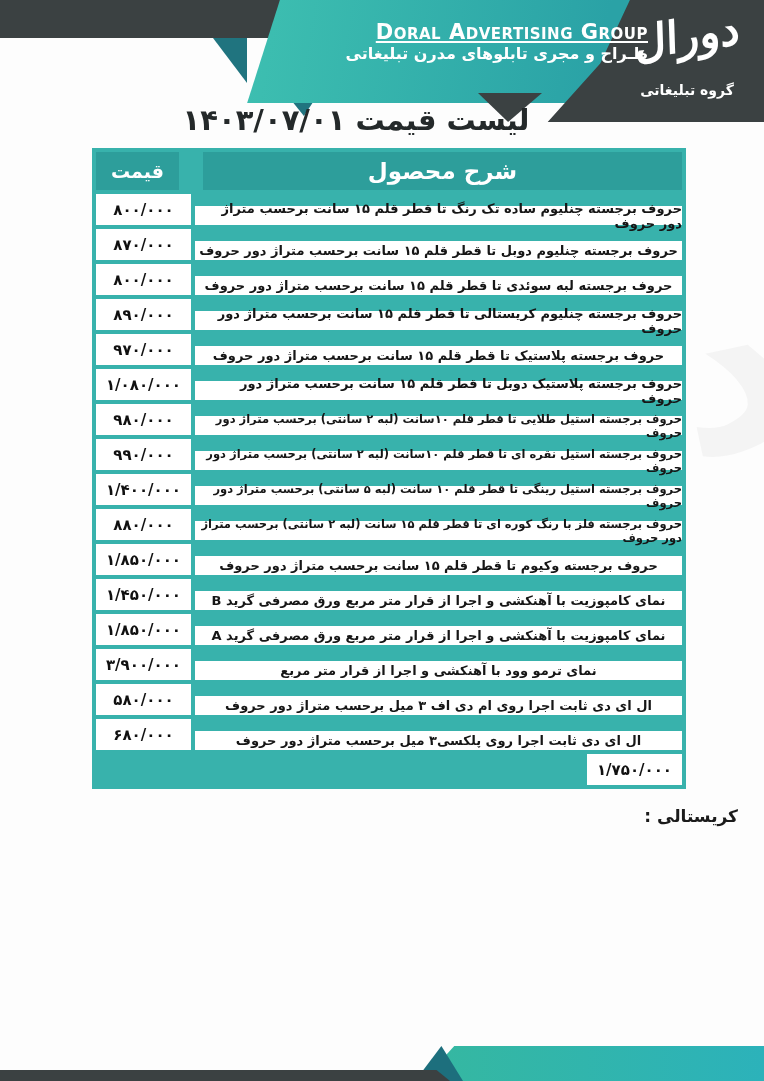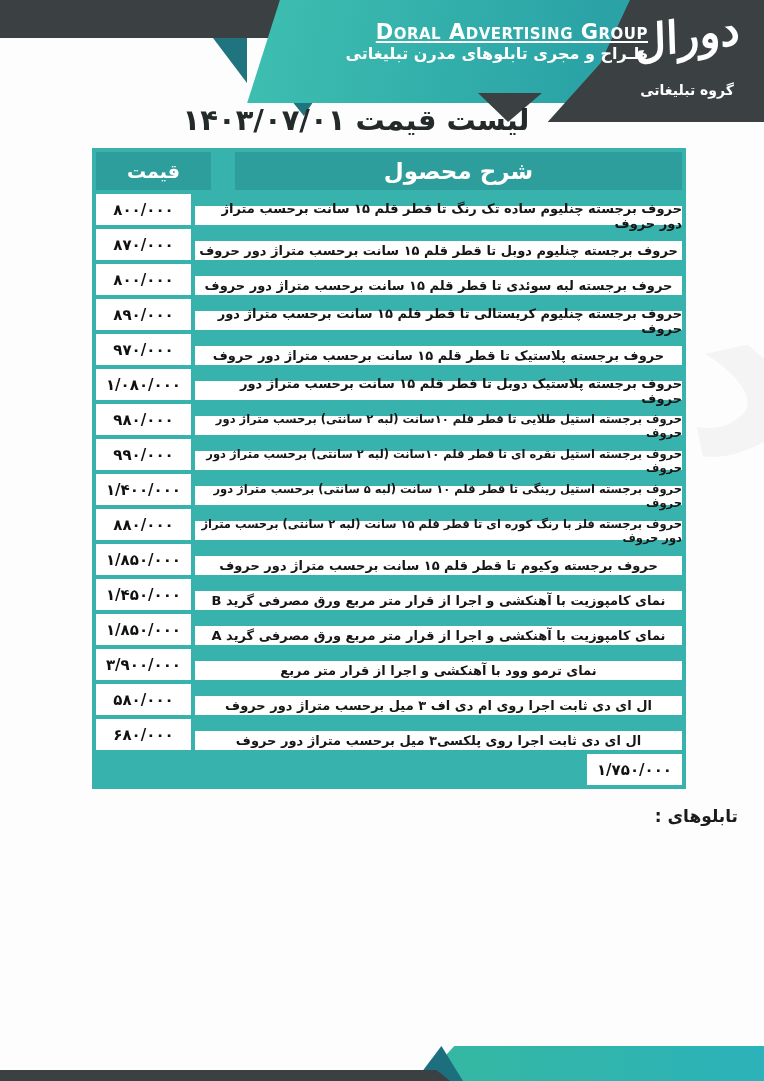--- a/index.html
+++ b/index.html
@@ -35,21 +35,21 @@
 
   .watermark{left:100px;top:300px;width:560px;text-align:center;font-size:240px;font-weight:bold;
              color:rgba(70,85,85,0.05);transform:rotate(-12deg);pointer-events:none;}
 
   
   .price-table{left:92px;top:148px;width:594px;background:#38b2ac;padding:4px;
                display:flex;flex-direction:column;gap:4px;direction:rtl;box-sizing:border-box;}
   .t-head{display:flex;gap:4px;height:38px;}
   .h-cell{background:#2d9e9b;color:#fff;display:flex;align-items:center;justify-content:center;}
   .desc-h{flex:1;font-size:23px;font-weight:bold;margin-left:20px;}
-  .price-h{width:115px;font-size:19px;font-weight:bold;}
+  .price-h{width:83px;font-size:19px;font-weight:bold;}
   .t-row{display:flex;gap:4px;height:31px;}
   .t-row .cell{background:#ffffff;display:flex;align-items:center;justify-content:center;}
   .t-row .desc{flex:1;font-size:13px;font-weight:bold;color:#161616;margin-top:12px;}
   .t-row .desc.small{font-size:11.5px;}
   .t-row .price{width:95px;font-size:15px;font-weight:bold;letter-spacing:1.5px;
                 color:#101010;direction:ltr;}
 
   
   .notes{right:26px;top:806px;width:645px;direction:rtl;text-align:right;color:#1b1b1b;}
   .notes-heading{font-size:17px;font-weight:bold;margin-bottom:14px;}
@@ -159,21 +159,21 @@
       <div class="t-row">
         <div class="cell desc">ال ای دی ثابت اجرا روی پلکسی۳ میل برحسب متراژ دور حروف</div>
         <div class="cell price">۶۸۰/۰۰۰</div>
       </div>
       <div class="t-row">
         <div class="cell price">۱/۷۵۰/۰۰۰</div>
       </div>
   </div>
 
   <div class="abs notes">
-    <div class="notes-heading">تابلوهای :</div>
+    <div class="notes-heading">کریستالی :</div>
     <div class="note-item"></div>
       <div class="note-item"></div>
       <div class="note-item"></div>
       <div class="note-item"></div>
       <div class="note-item"></div>
       <div class="note-item"></div>
       <div class="note-item"></div>
       <div class="note-item"></div>
   </div>
 

